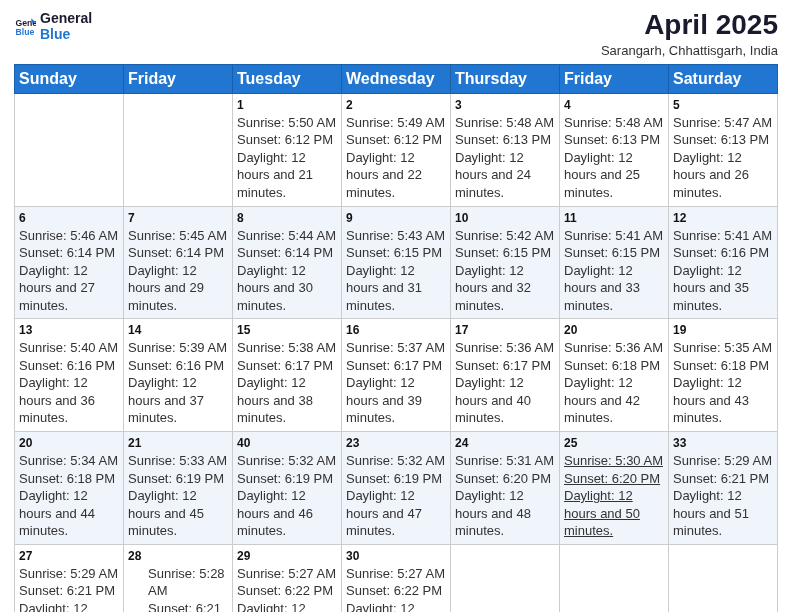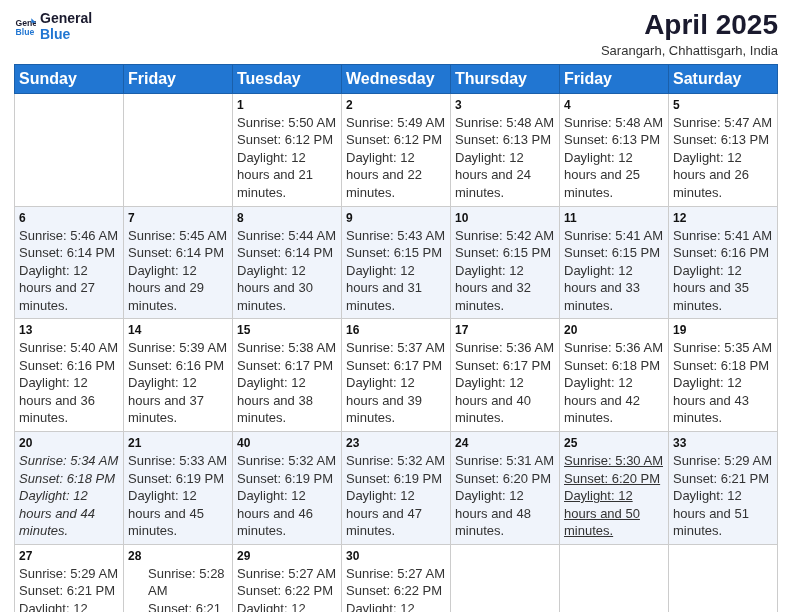--- a/index.html
+++ b/index.html
@@ -247,21 +247,21 @@
           <td>
             <span class="day-number">19</span>
             <div class="day-info" style="white-space: pre-line;">Sunrise: 5:35 AM
 Sunset: 6:18 PM
 Daylight: 12 hours and 43 minutes.</div>
           </td>
         </tr>
         <tr>
           <td>
             <span class="day-number">20</span>
-            <div class="day-info" style="white-space: pre-line; font-style: italic;">Sunrise: 5:34 AM
+            <div class="day-info" style="white-space: pre-line;">Sunrise: 5:34 AM
 Sunset: 6:18 PM
 Daylight: 12 hours and 44 minutes.</div>
           </td>
           <td>
             <span class="day-number">21</span>
             <div class="day-info" style="white-space: pre-line;">Sunrise: 5:33 AM
 Sunset: 6:19 PM
 Daylight: 12 hours and 45 minutes.</div>
           </td>
           <td>

